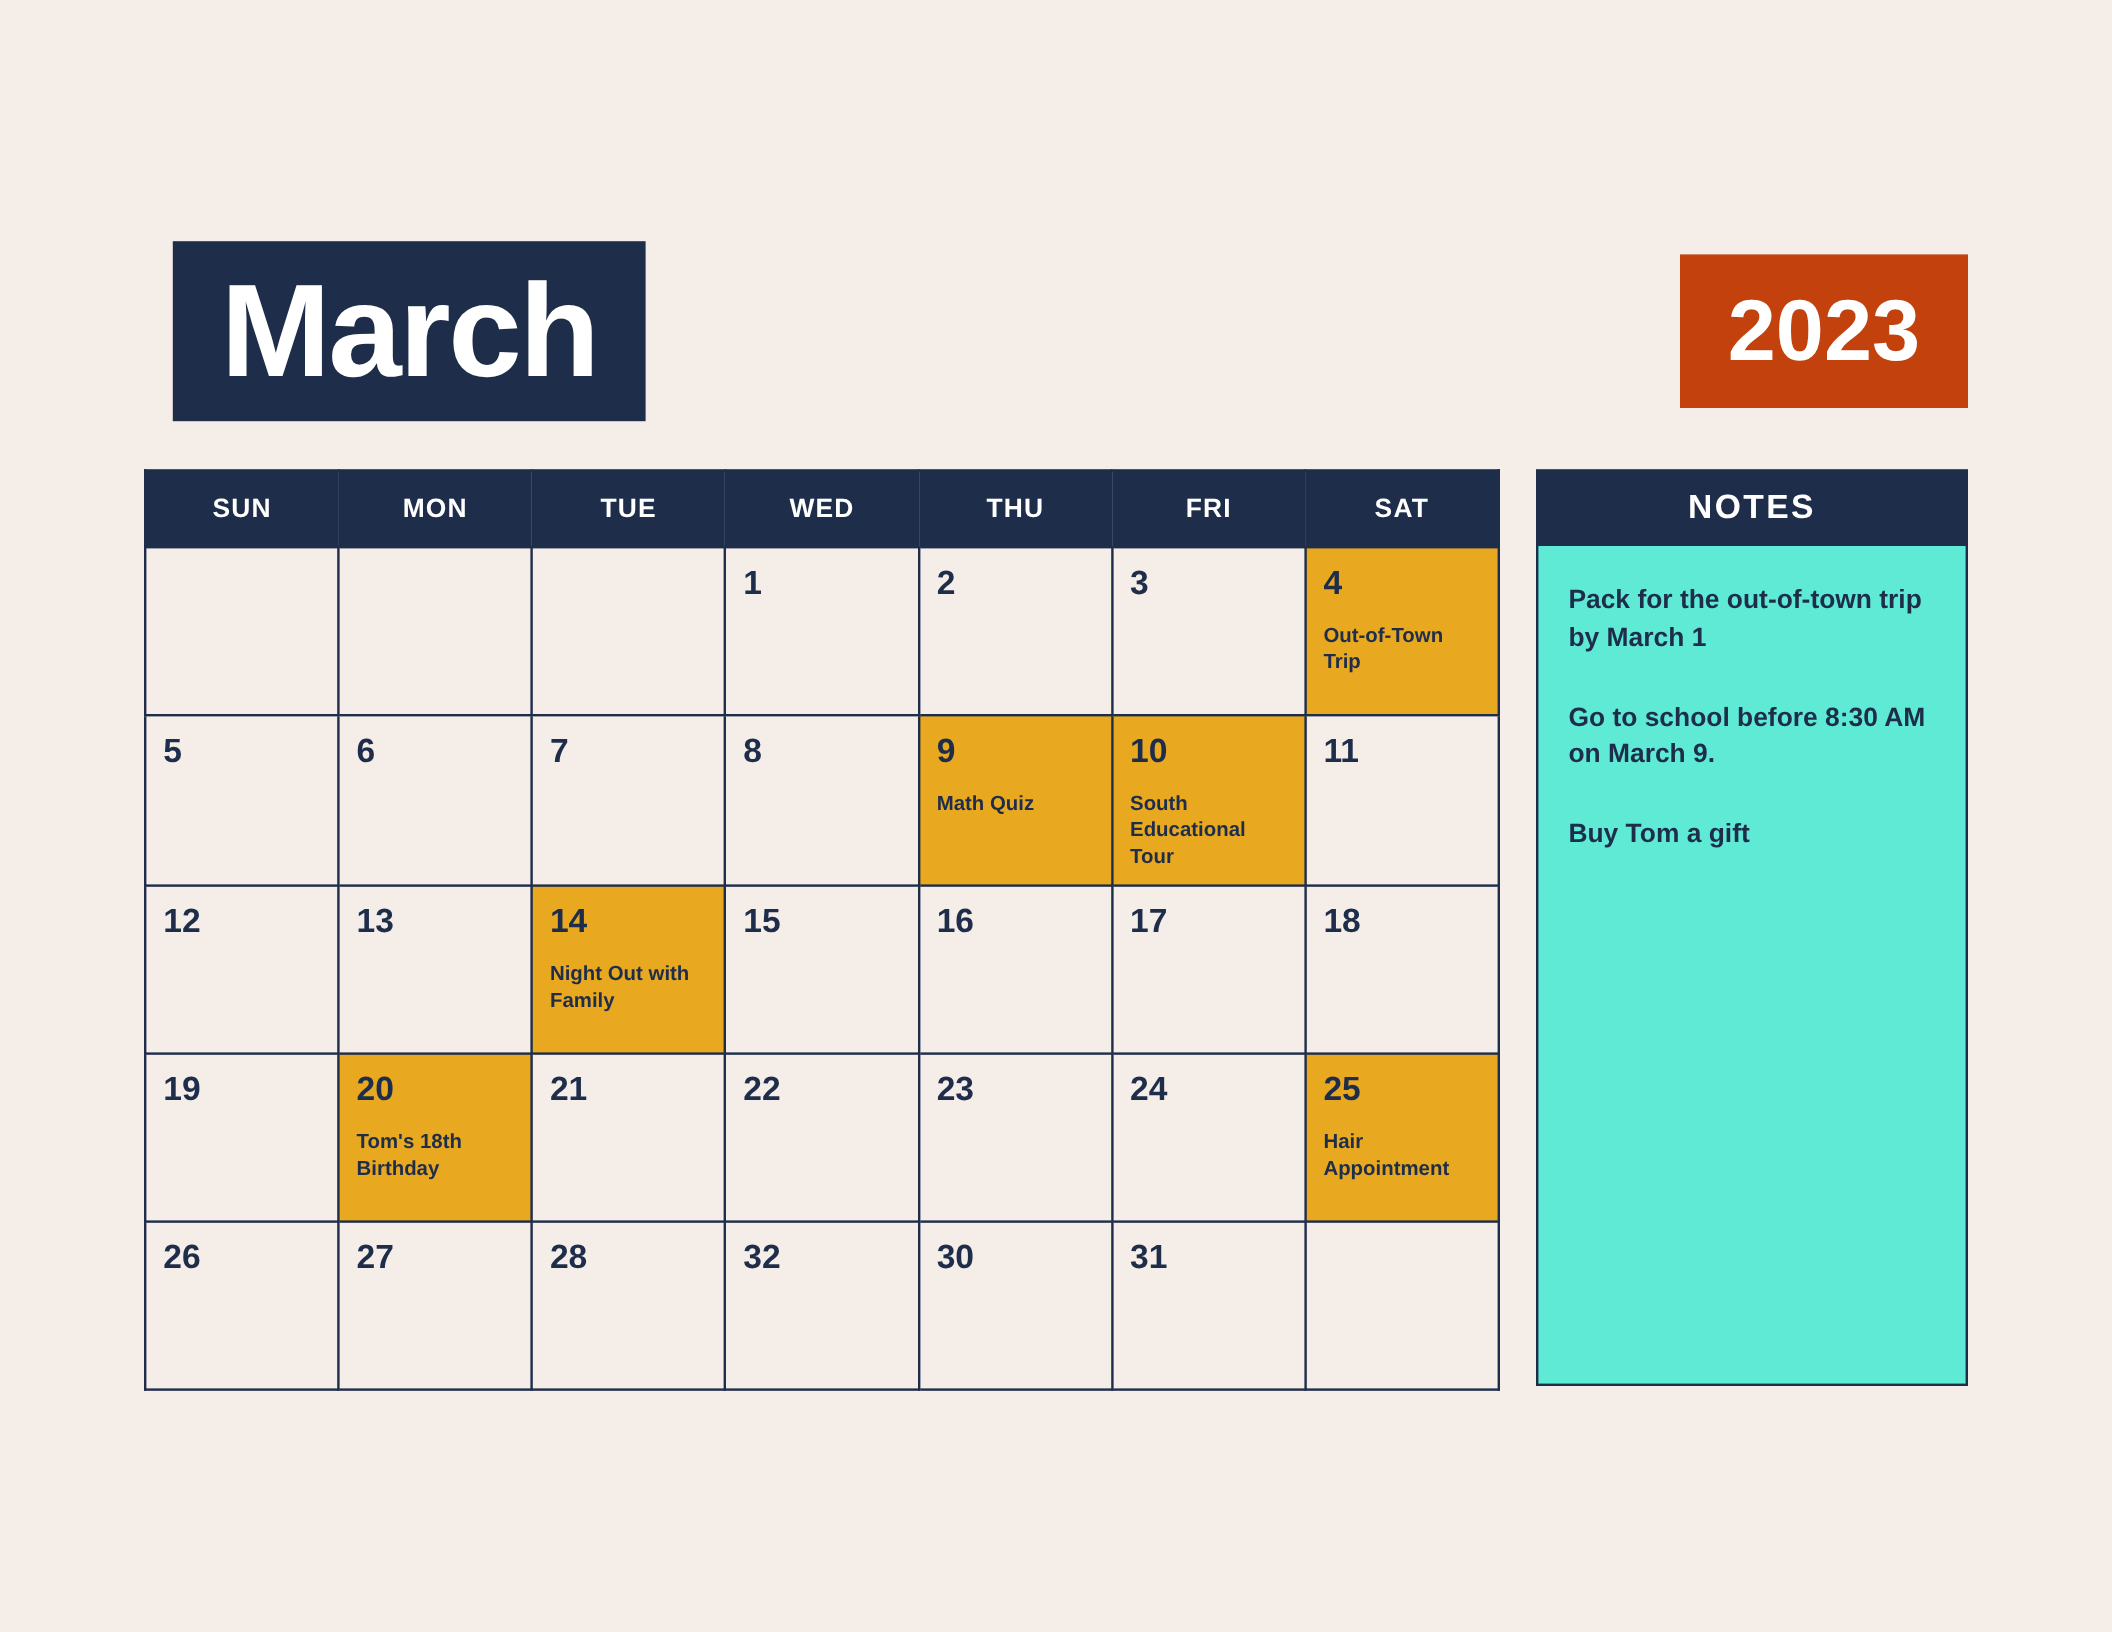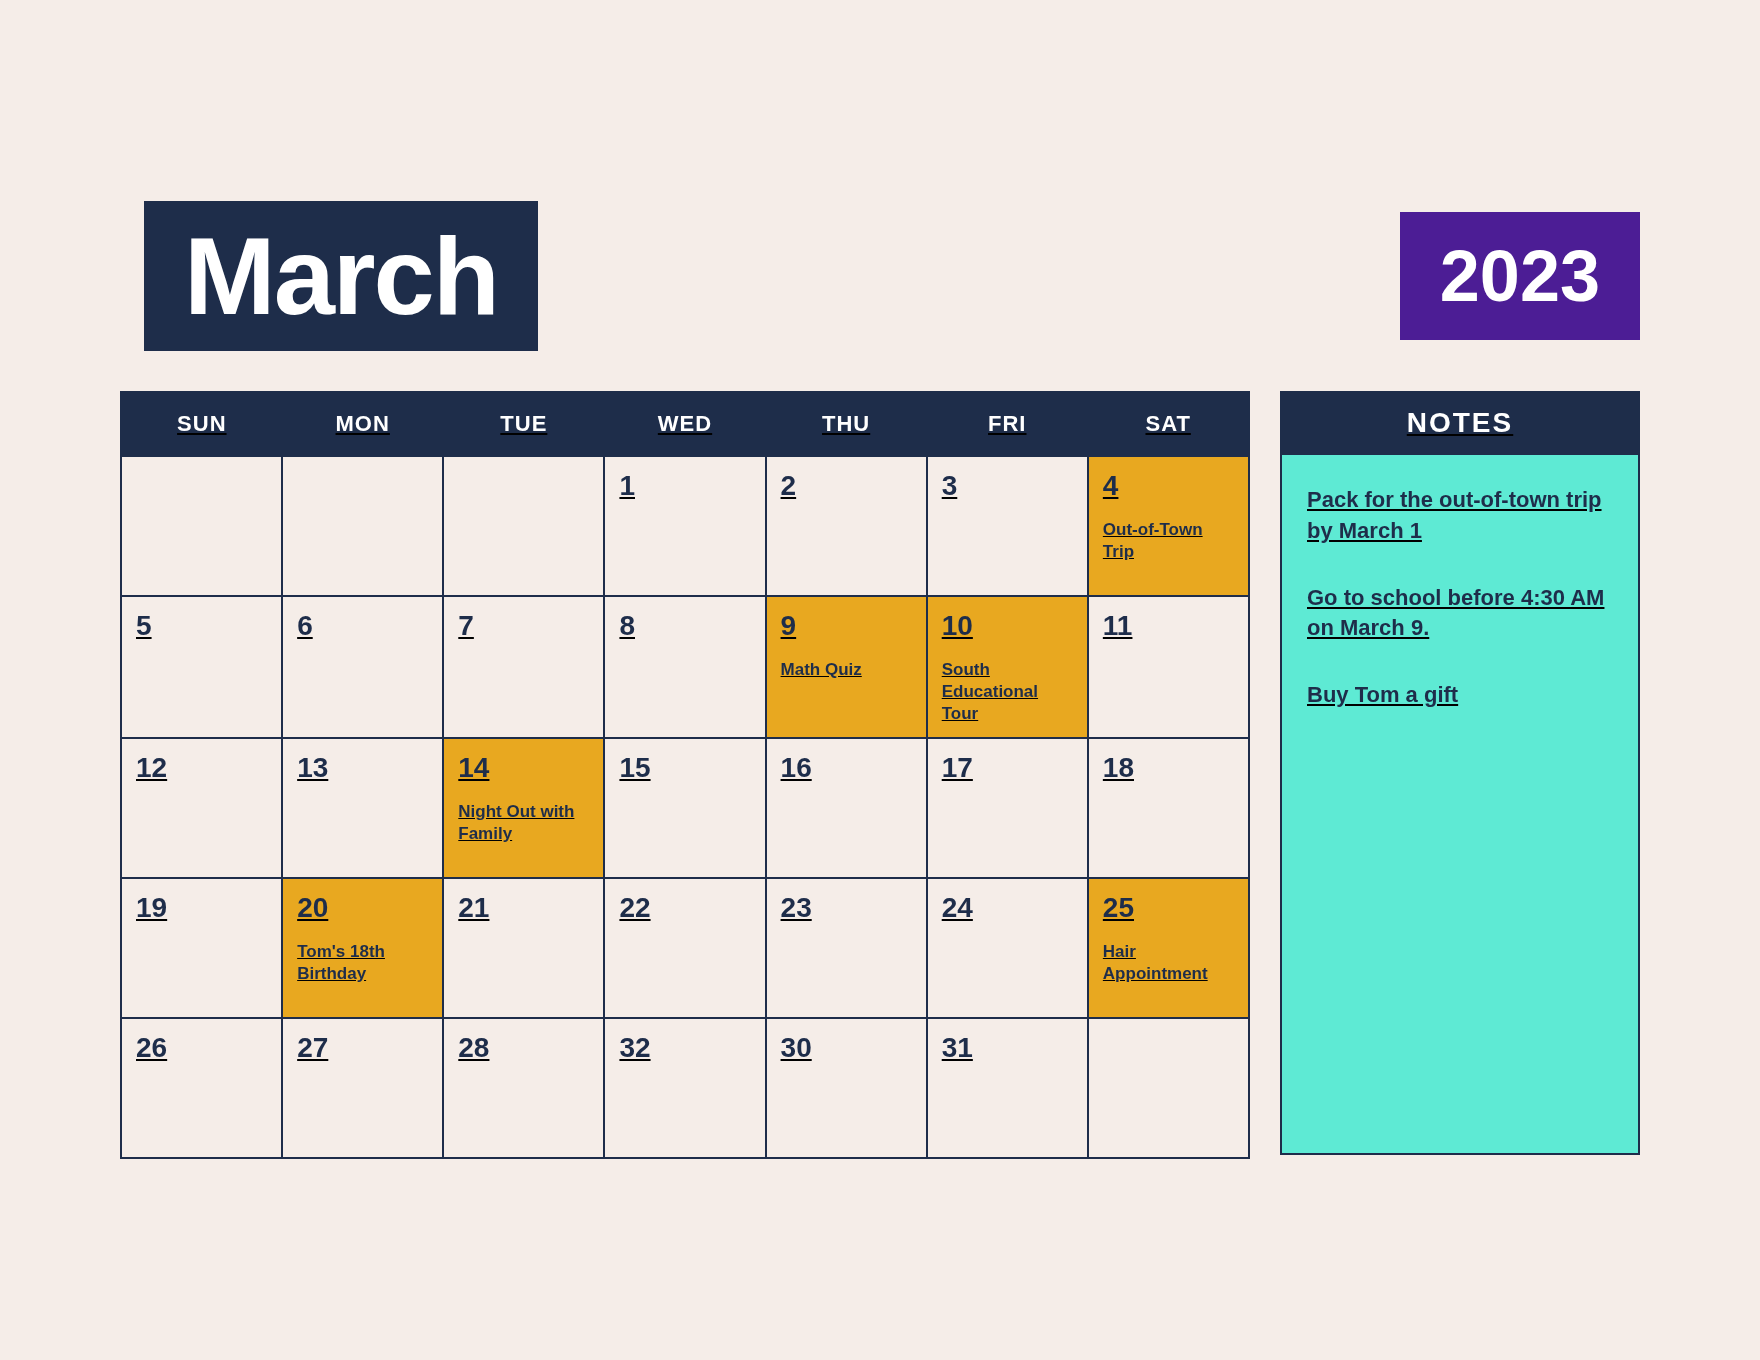--- a/index.html
+++ b/index.html
@@ -39,38 +39,37 @@
 
     .month-title {
       color: #ffffff;
       font-size: 110px;
       font-weight: 900;
       line-height: 1;
       letter-spacing: -2px;
     }
 
     .year-box {
-      background-color: #4c1d95;
+      background-color: #c2410c;
       padding: 28px 40px;
       display: inline-block;
       text-align: right;
     }
 
     .year-title {
       color: #ffffff;
       font-size: 72px;
       font-weight: 900;
       line-height: 1;
     }
 
     .main-content {
       display: flex;
       gap: 30px;
       align-items: flex-start;
-      text-decoration: underline;
     }
 
     .calendar-section {
       flex: 1;
     }
 
     .calendar-table {
       width: 100%;
       border-collapse: collapse;
       border: 2px solid #1e2d4a;
@@ -297,18 +296,18 @@
               <td class="cal-cell empty"></td>
             </tr>
           </tbody>
       </table>
     </div>
 
     <div class="notes-section">
       <div class="notes-header">NOTES</div>
       <div class="notes-body" id="notes-body">
           <div class="note-item">Pack for the out-of-town trip by March 1</div>
-          <div class="note-item">Go to school before 4:30 AM on March 9.</div>
+          <div class="note-item">Go to school before 8:30 AM on March 9.</div>
           <div class="note-item">Buy Tom a gift</div>
         </div>
     </div>
   </div>
 </div>
 
 </body></html>

